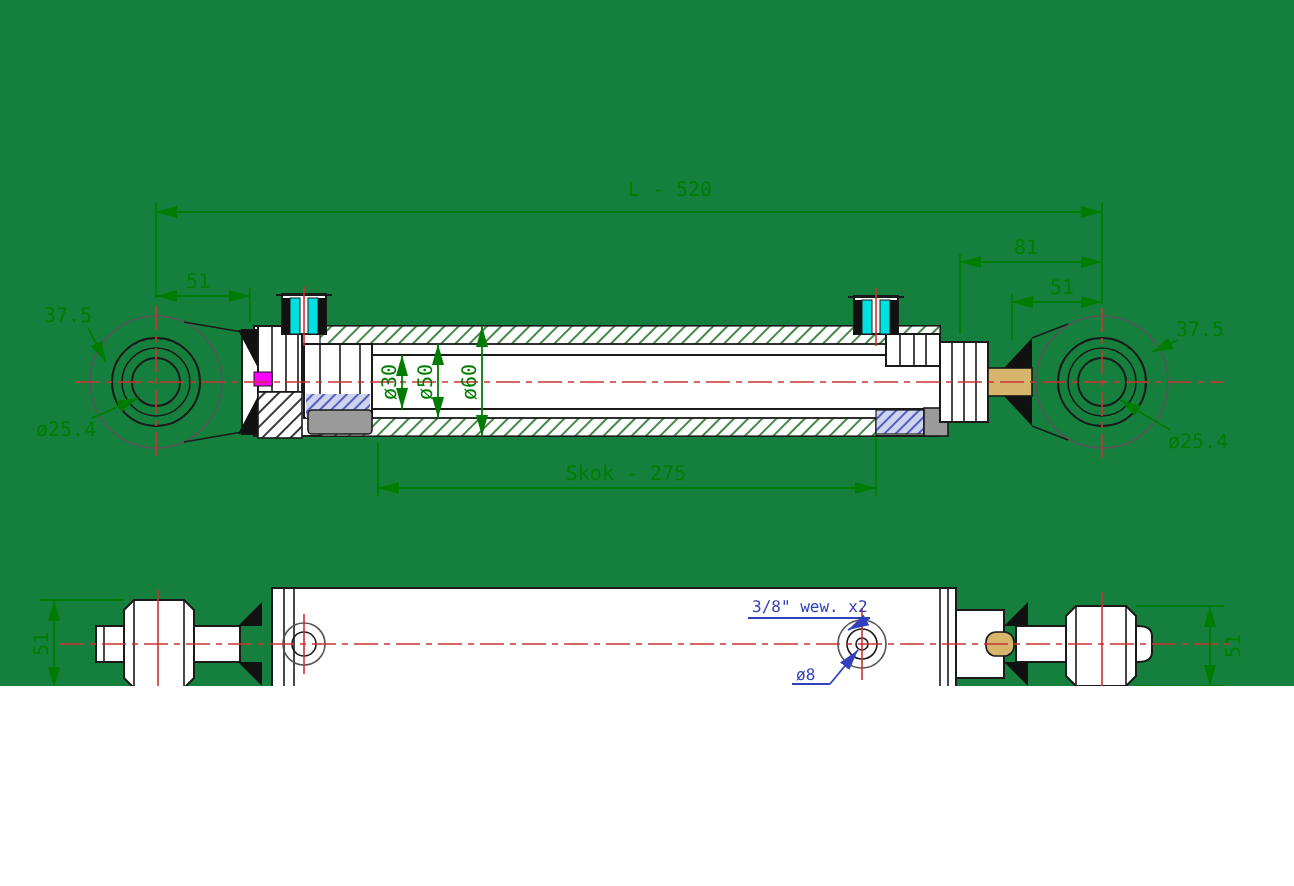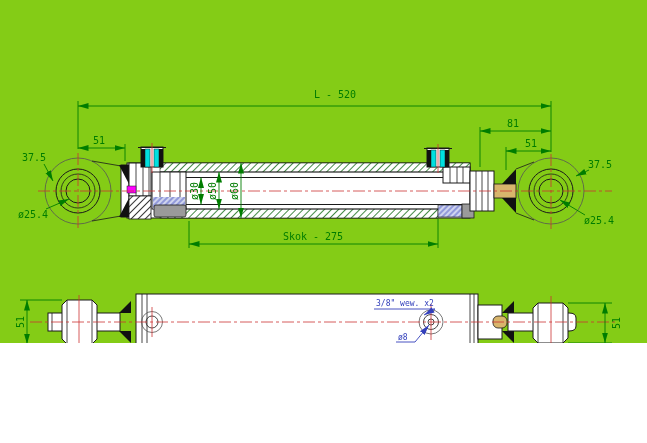--- a/index.html
+++ b/index.html
@@ -1,16 +1,16 @@
 <!DOCTYPE html>
 <html><head>
 <meta charset="utf-8">
 <style>
   html,body{margin:0;padding:0;background:#ffffff;}
-  .stage{position:relative;width:647px;height:343px;background:#84cc16;overflow:hidden;
+  .stage{position:relative;width:647px;height:343px;background:#15803d;overflow:hidden;
          font-family:"DejaVu Sans Mono", monospace;}
   svg{display:block;}
   .ol    {stroke:#1a1a1a;fill:none;stroke-width:1;}
   .olw   {stroke:#1a1a1a;fill:#ffffff;stroke-width:1;}
   .olt   {stroke:#1a1a1a;fill:none;stroke-width:.8;}
   .thin  {stroke:#555;fill:none;stroke-width:.8;}
   .blk   {fill:#111;stroke:none;}
   .gray  {fill:#9a9a9a;stroke:#1a1a1a;stroke-width:.8;}
   .cl    {stroke:#cc3333;stroke-width:.8;fill:none;}
   .cldash{stroke-dasharray:12 3 3 3;}

